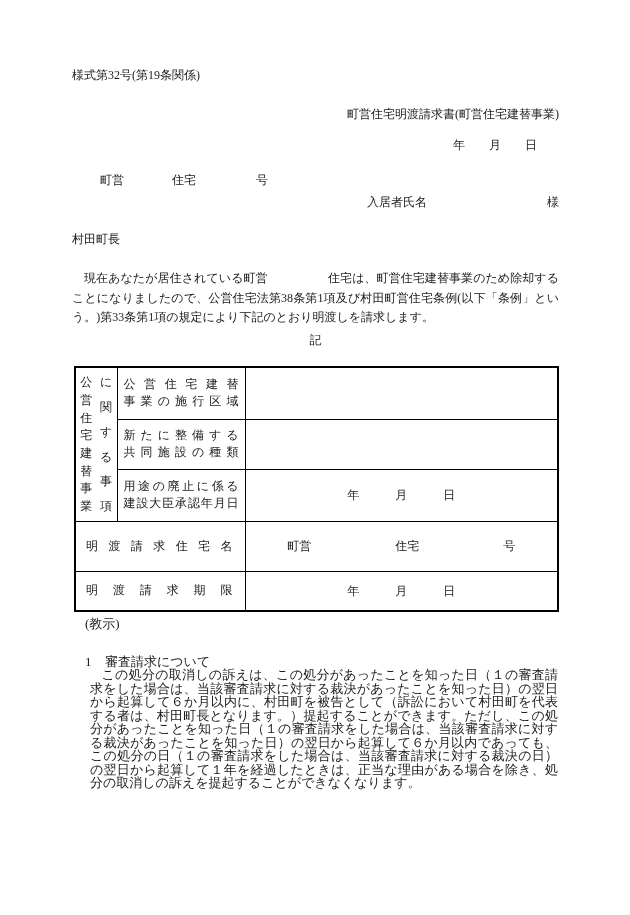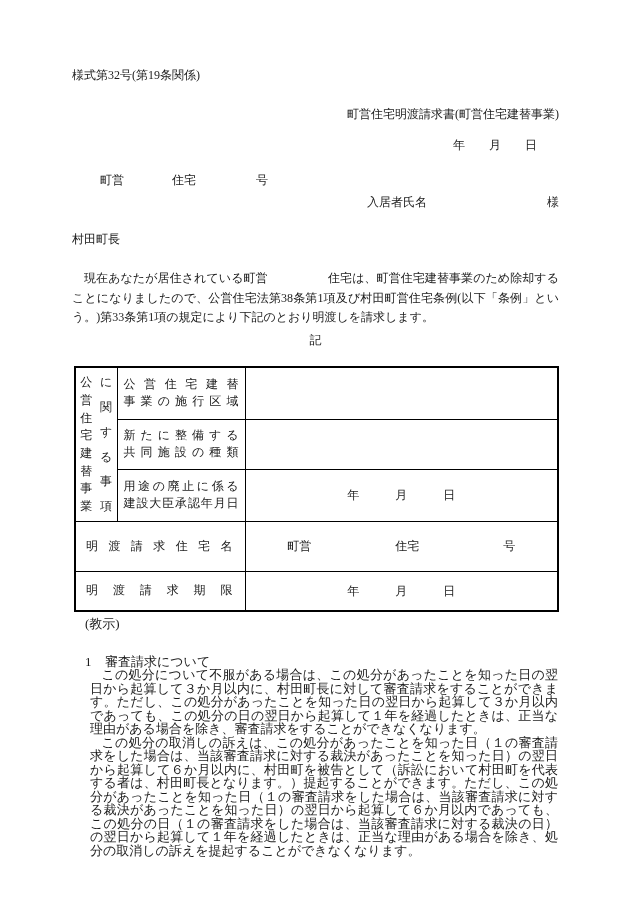--- a/index.html
+++ b/index.html
@@ -210,18 +210,17 @@
       </tr>
     </tbody>
   </table>
 
   <div class="notice">
     <div class="notice-heading">(教示)</div>
 
     <div class="notice-item-head">
       <span class="num">1</span><span>審査請求について</span>
     </div>
-    <p class="notice-body">この処分について不服がある場合は、この処分があったことを知った日の翌日から起算して３か月以内に、村田町長に対して審査請求をすることができます。ただし、この処分があったことを知った日の翌日から起算して３か月以内であっても、この処分の日の翌日から起算して１年を経過したときは、正当な理由がある場合を除き、審査請求をすることができなくなります。</p>
 
     <p class="notice-body">この処分の取消しの訴えは、この処分があったことを知った日（１の審査請求をした場合は、当該審査請求に対する裁決があったことを知った日）の翌日から起算して６か月以内に、村田町を被告として（訴訟において村田町を代表する者は、村田町長となります。）提起することができます。ただし、この処分があったことを知った日（１の審査請求をした場合は、当該審査請求に対する裁決があったことを知った日）の翌日から起算して６か月以内であっても、この処分の日（１の審査請求をした場合は、当該審査請求に対する裁決の日）の翌日から起算して１年を経過したときは、正当な理由がある場合を除き、処分の取消しの訴えを提起することができなくなります。</p>
   </div>
 
 </div>
 
 </body></html>

